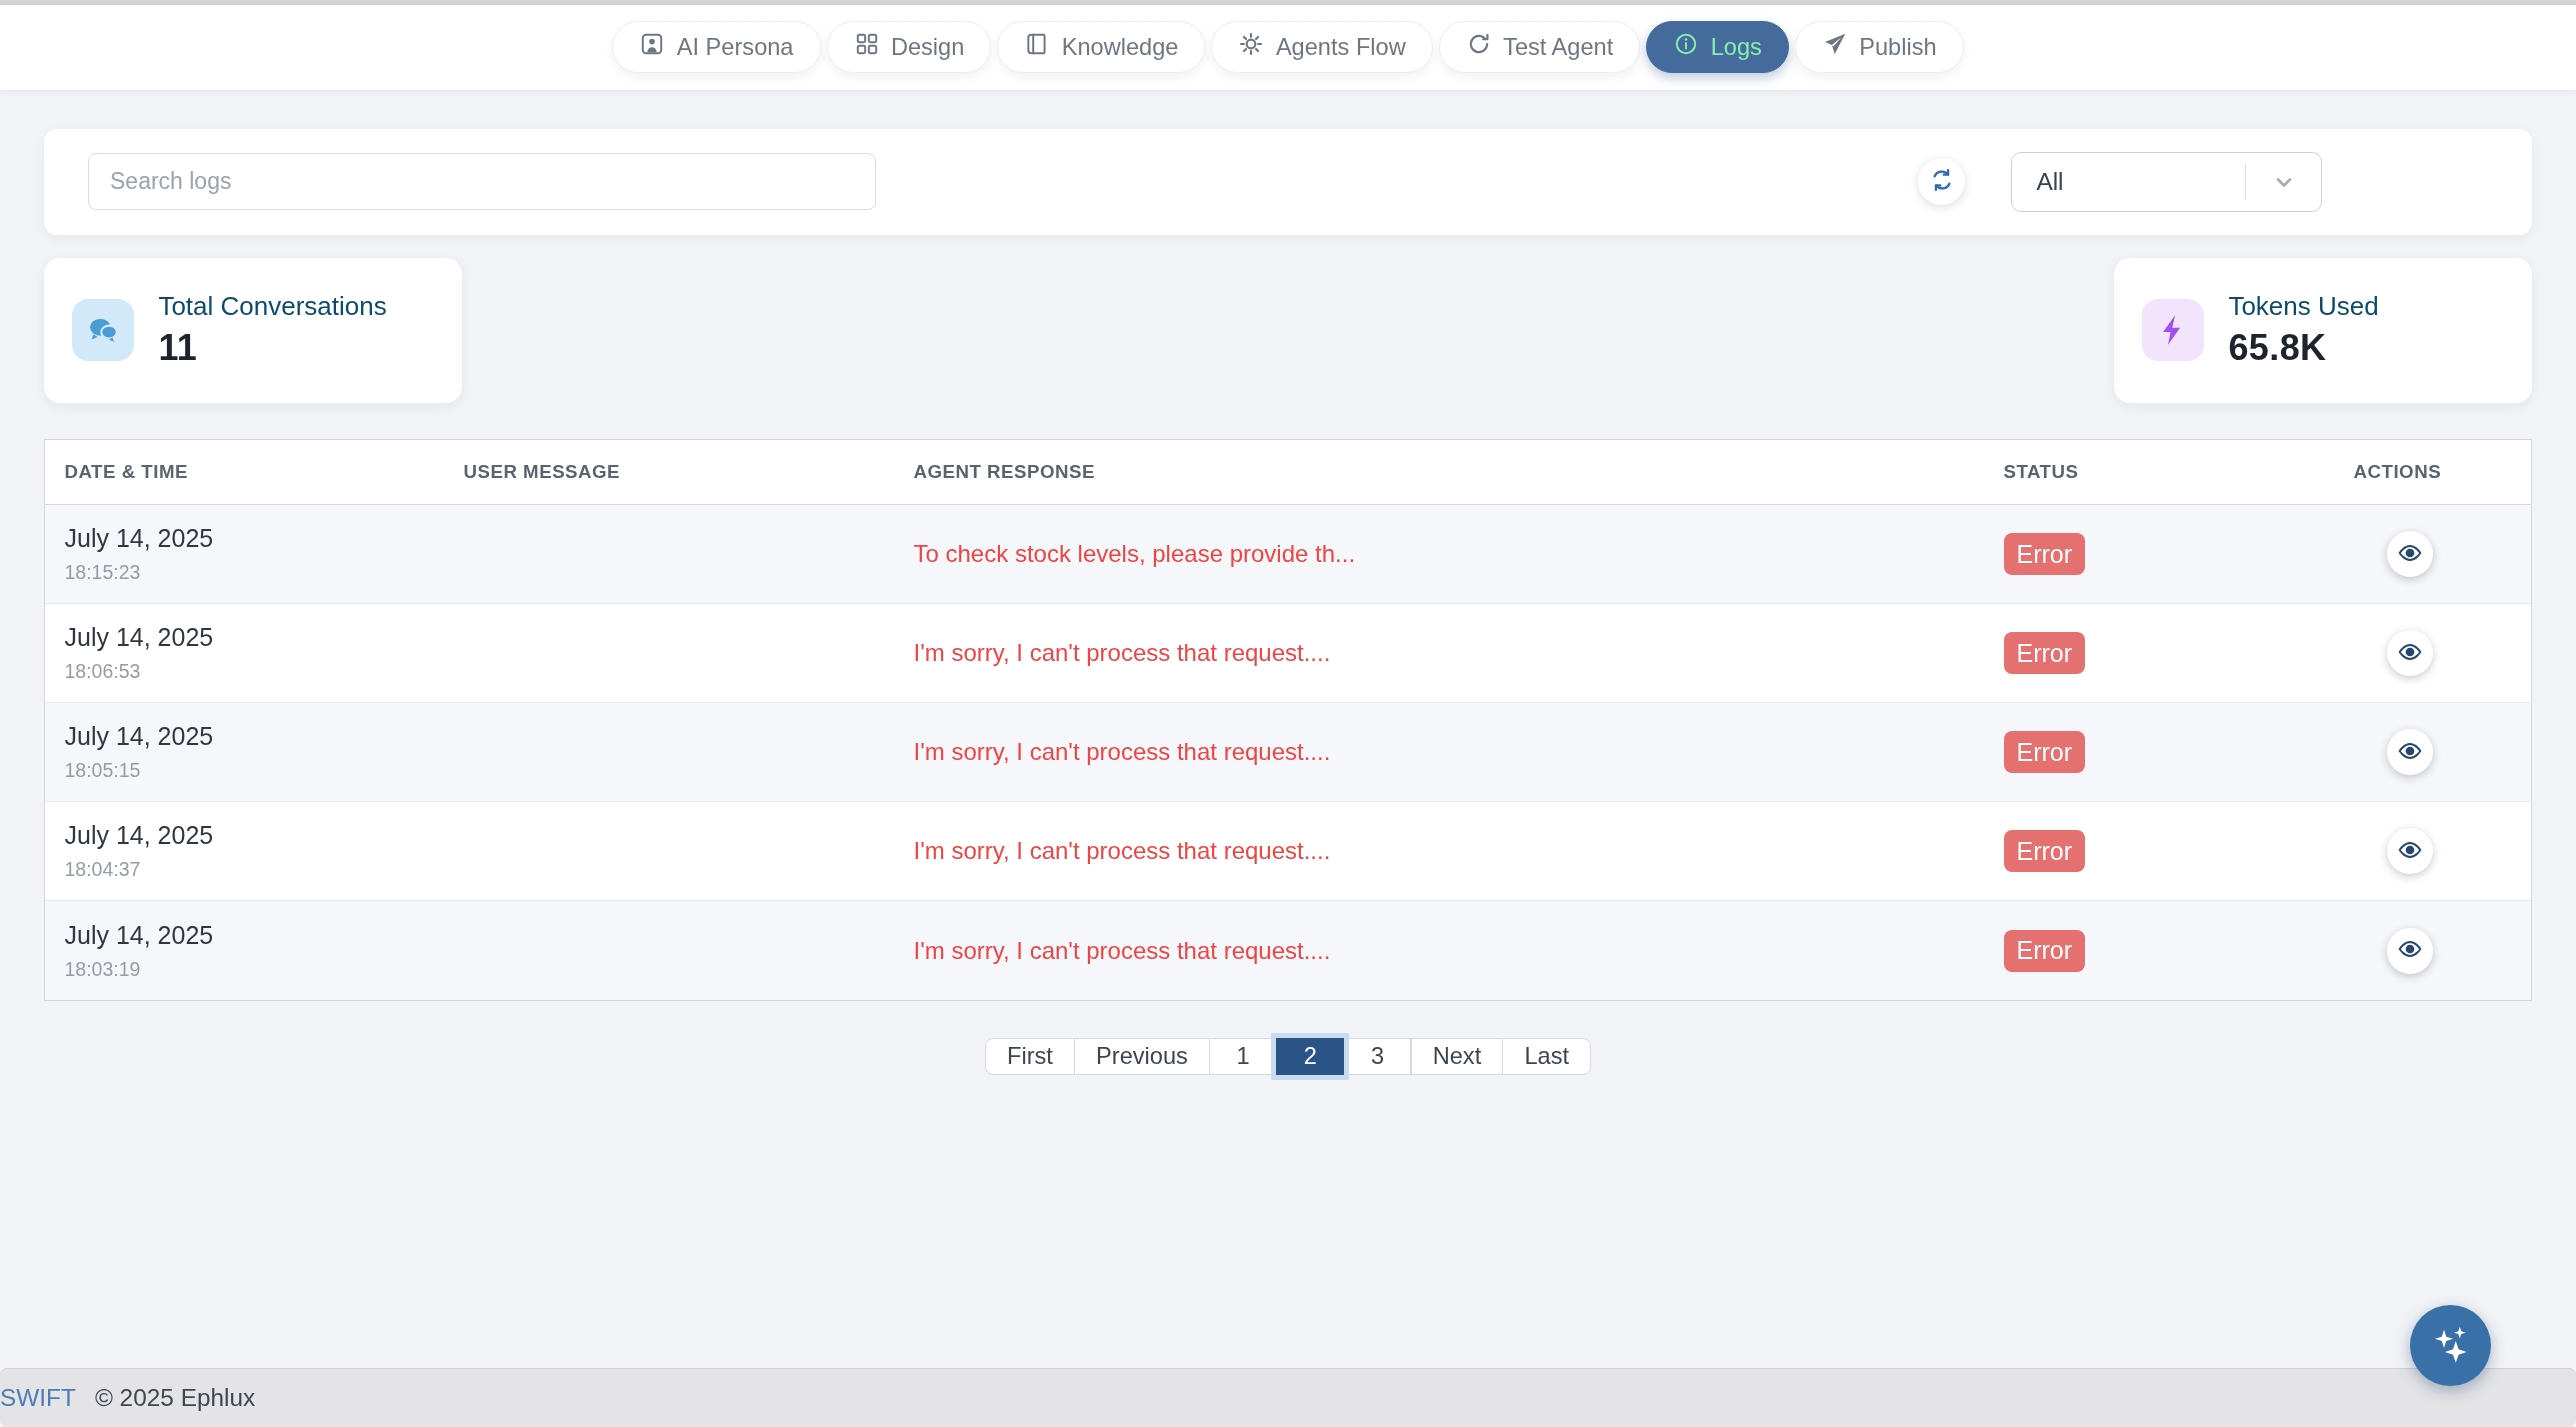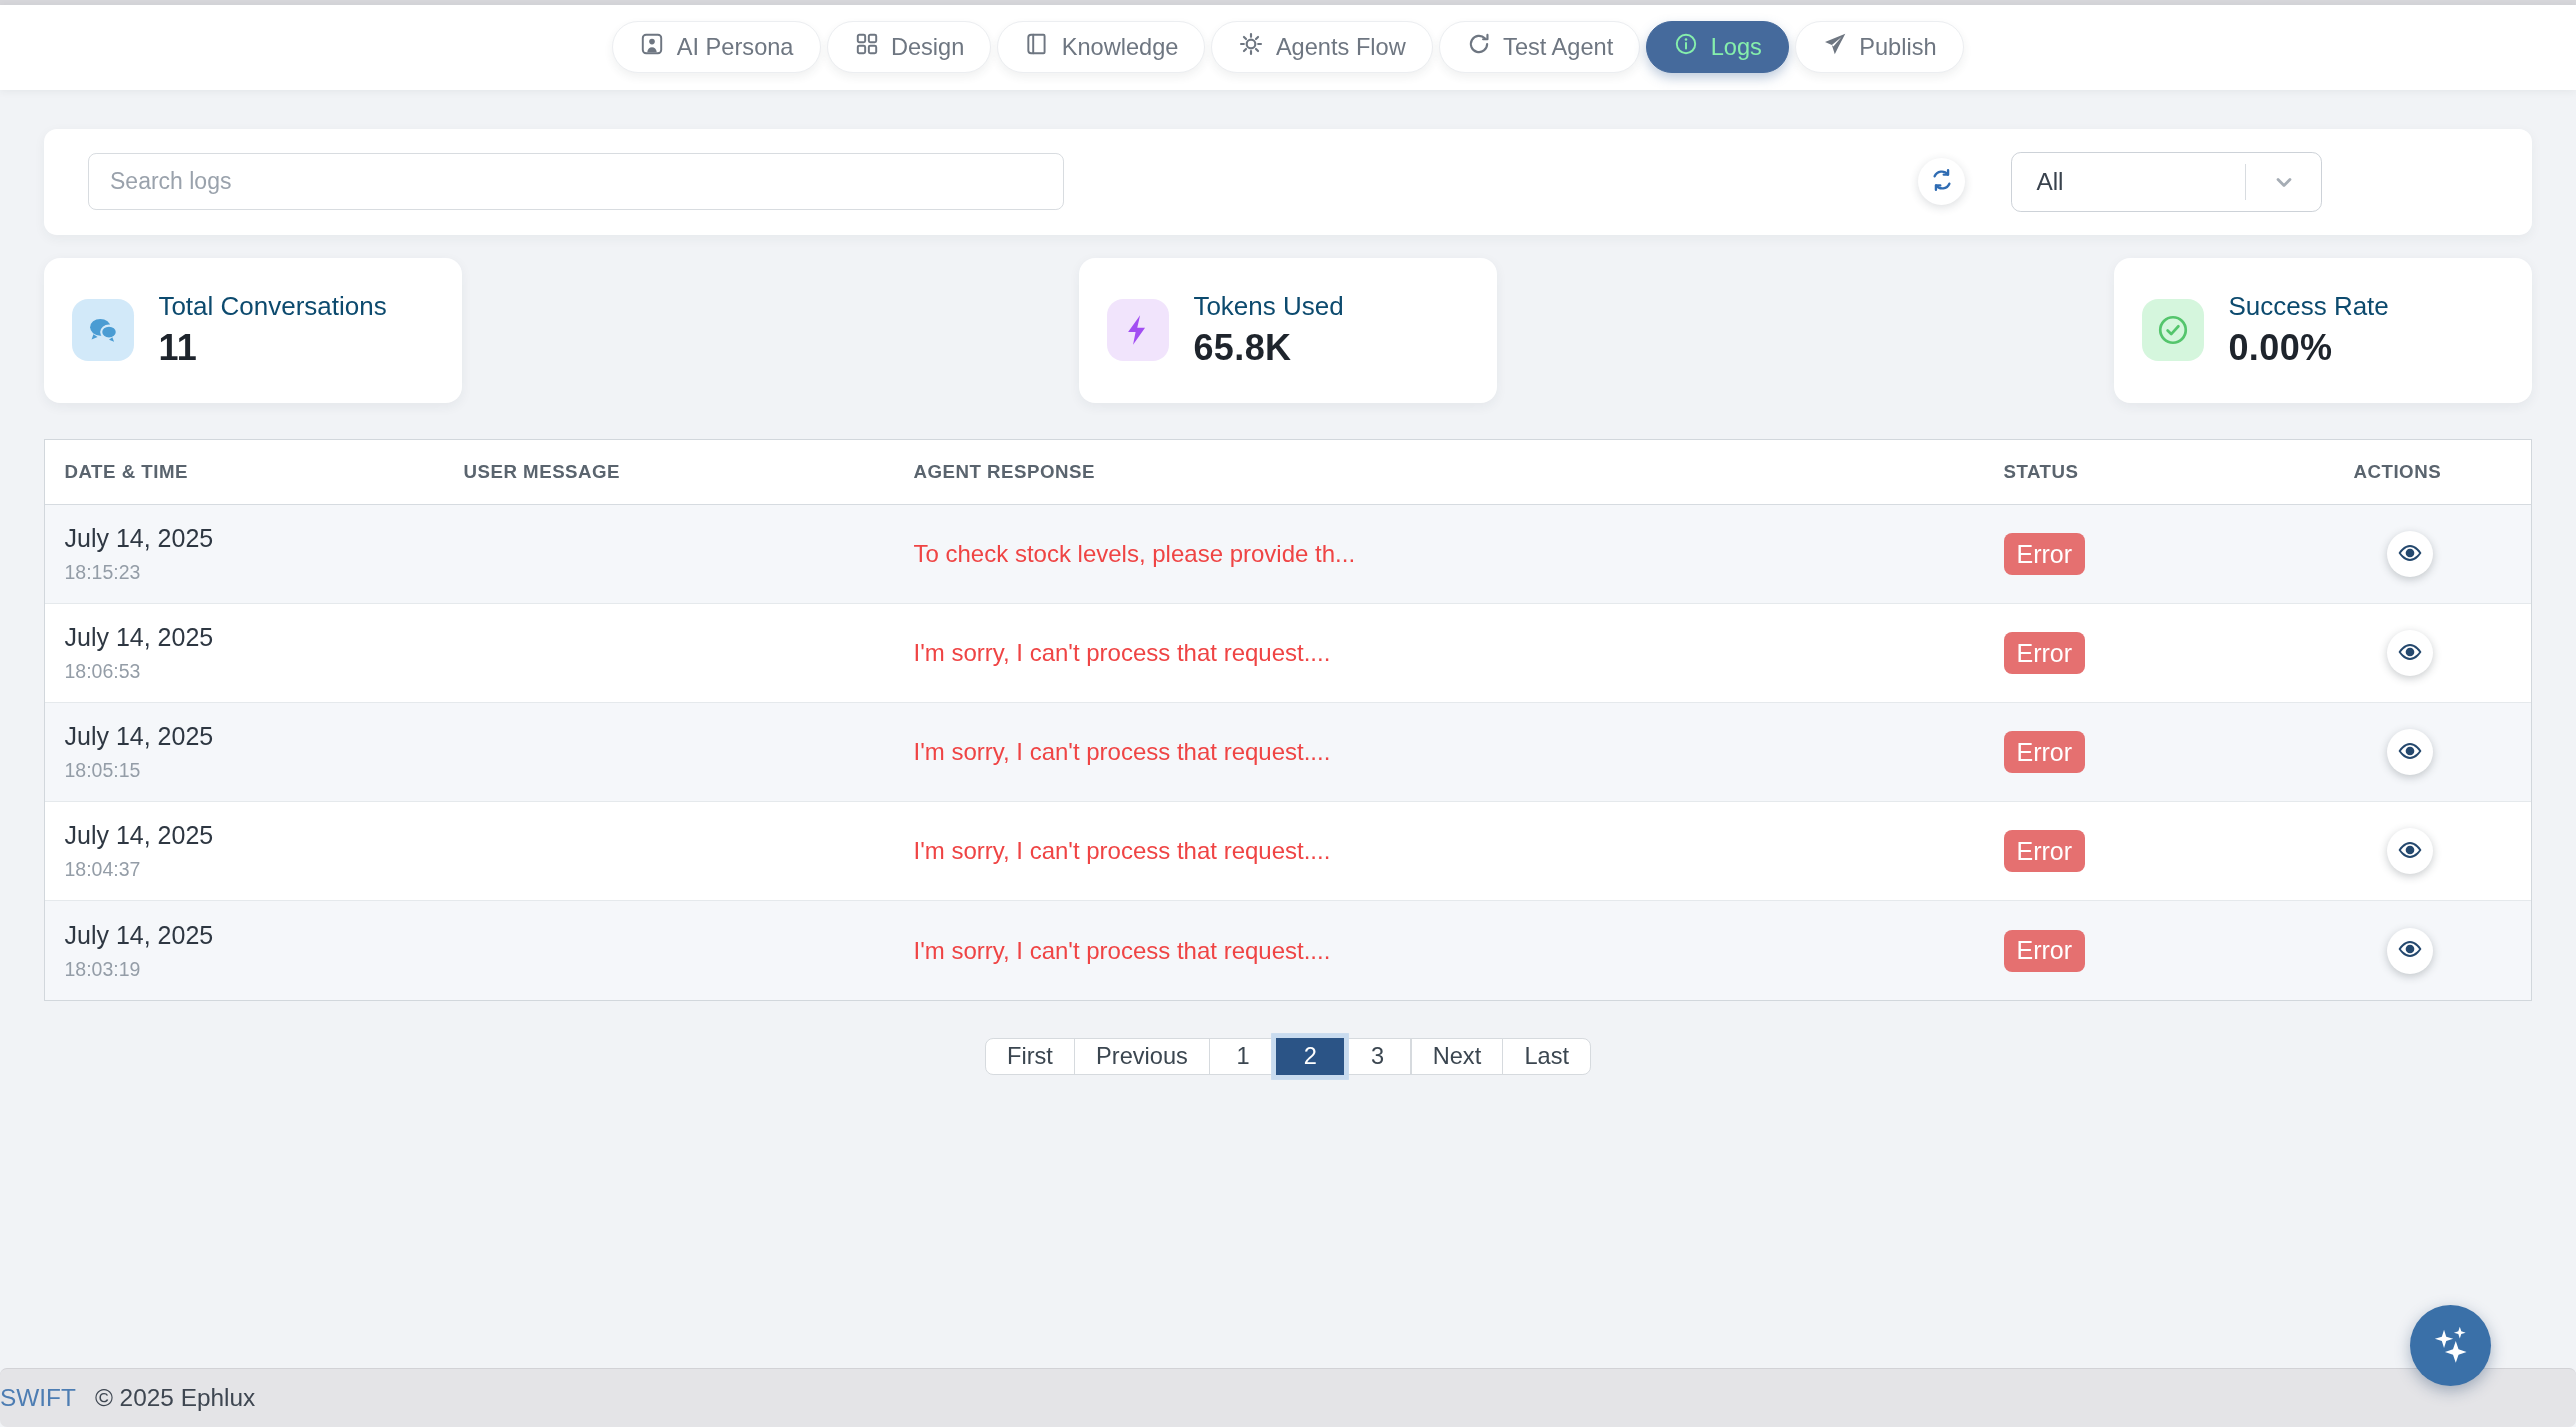--- a/index.html
+++ b/index.html
@@ -23,21 +23,21 @@
   .tab.active { background:#456a9c; border-color:#456a9c; color:#86efac; box-shadow:0 4.9px 11.4px rgba(69,106,156,.35);justify-content:center; }
 
   .content { padding:0 44px; }
 
   .filter-panel {
     margin-top:39px; height:106px; background:#fff; border-radius:13px;
     box-shadow:0 3.3px 11.4px rgba(40,50,60,.05);
     display:flex; align-items:center; padding:0 210px 0 44px;
   }
   .search-input {
-    width:976px; height:57px; border:0.8px solid #d8dce0; border-radius:8.1px;
+    width:788px; height:57px; border:0.8px solid #d8dce0; border-radius:8.1px;
     font-size:23px; padding:0 21px; color:#333; outline:none; background:#fff;
     font-family:"Liberation Sans", sans-serif;
   }
   .search-input::placeholder { color:#9aa2ac; }
   .filter-spacer { flex:1; }
   .refresh-btn {
     width:47px; height:47px; border-radius:50%; background:#fff; border:none;
     box-shadow:0 2.4px 9.8px rgba(40,50,60,.16); display:flex; align-items:center; justify-content:center;
     margin-right:46px; cursor:pointer; color:#2f6cb3; flex:none;
   }
@@ -216,32 +216,20 @@
       <div class="stat-icon ic-tokens">
         <svg viewBox="0 0 24 24">
             <path d="M13.4 2.2 5.4 13.4h5l-1.7 8.4 8-11.3h-5.2l1.9-8.3z" fill="currentColor"></path>
           </svg>
       </div>
       <div>
         <div class="stat-label">Tokens Used</div>
         <div class="stat-value">65.8K</div>
       </div>
     </div>
-    <div class="stat-card">
-      <div class="stat-icon ic-success">
-        <svg viewBox="0 0 24 24" fill="none" stroke="currentColor" stroke-width="1.8" stroke-linecap="round" stroke-linejoin="round">
-            <circle cx="12" cy="12" r="8.5"></circle>
-            <path d="M8.4 12.3l2.4 2.4 4.8-5.2"></path>
-          </svg>
-      </div>
-      <div>
-        <div class="stat-label">Success Rate</div>
-        <div class="stat-value">0.00%</div>
-      </div>
-    </div>
   </section>
 
   <section class="table-card">
     <table>
       <colgroup>
           <col style="width:399px">
           <col style="width:450px">
           <col style="width:1090px">
           <col style="width:350px">
           <col>

